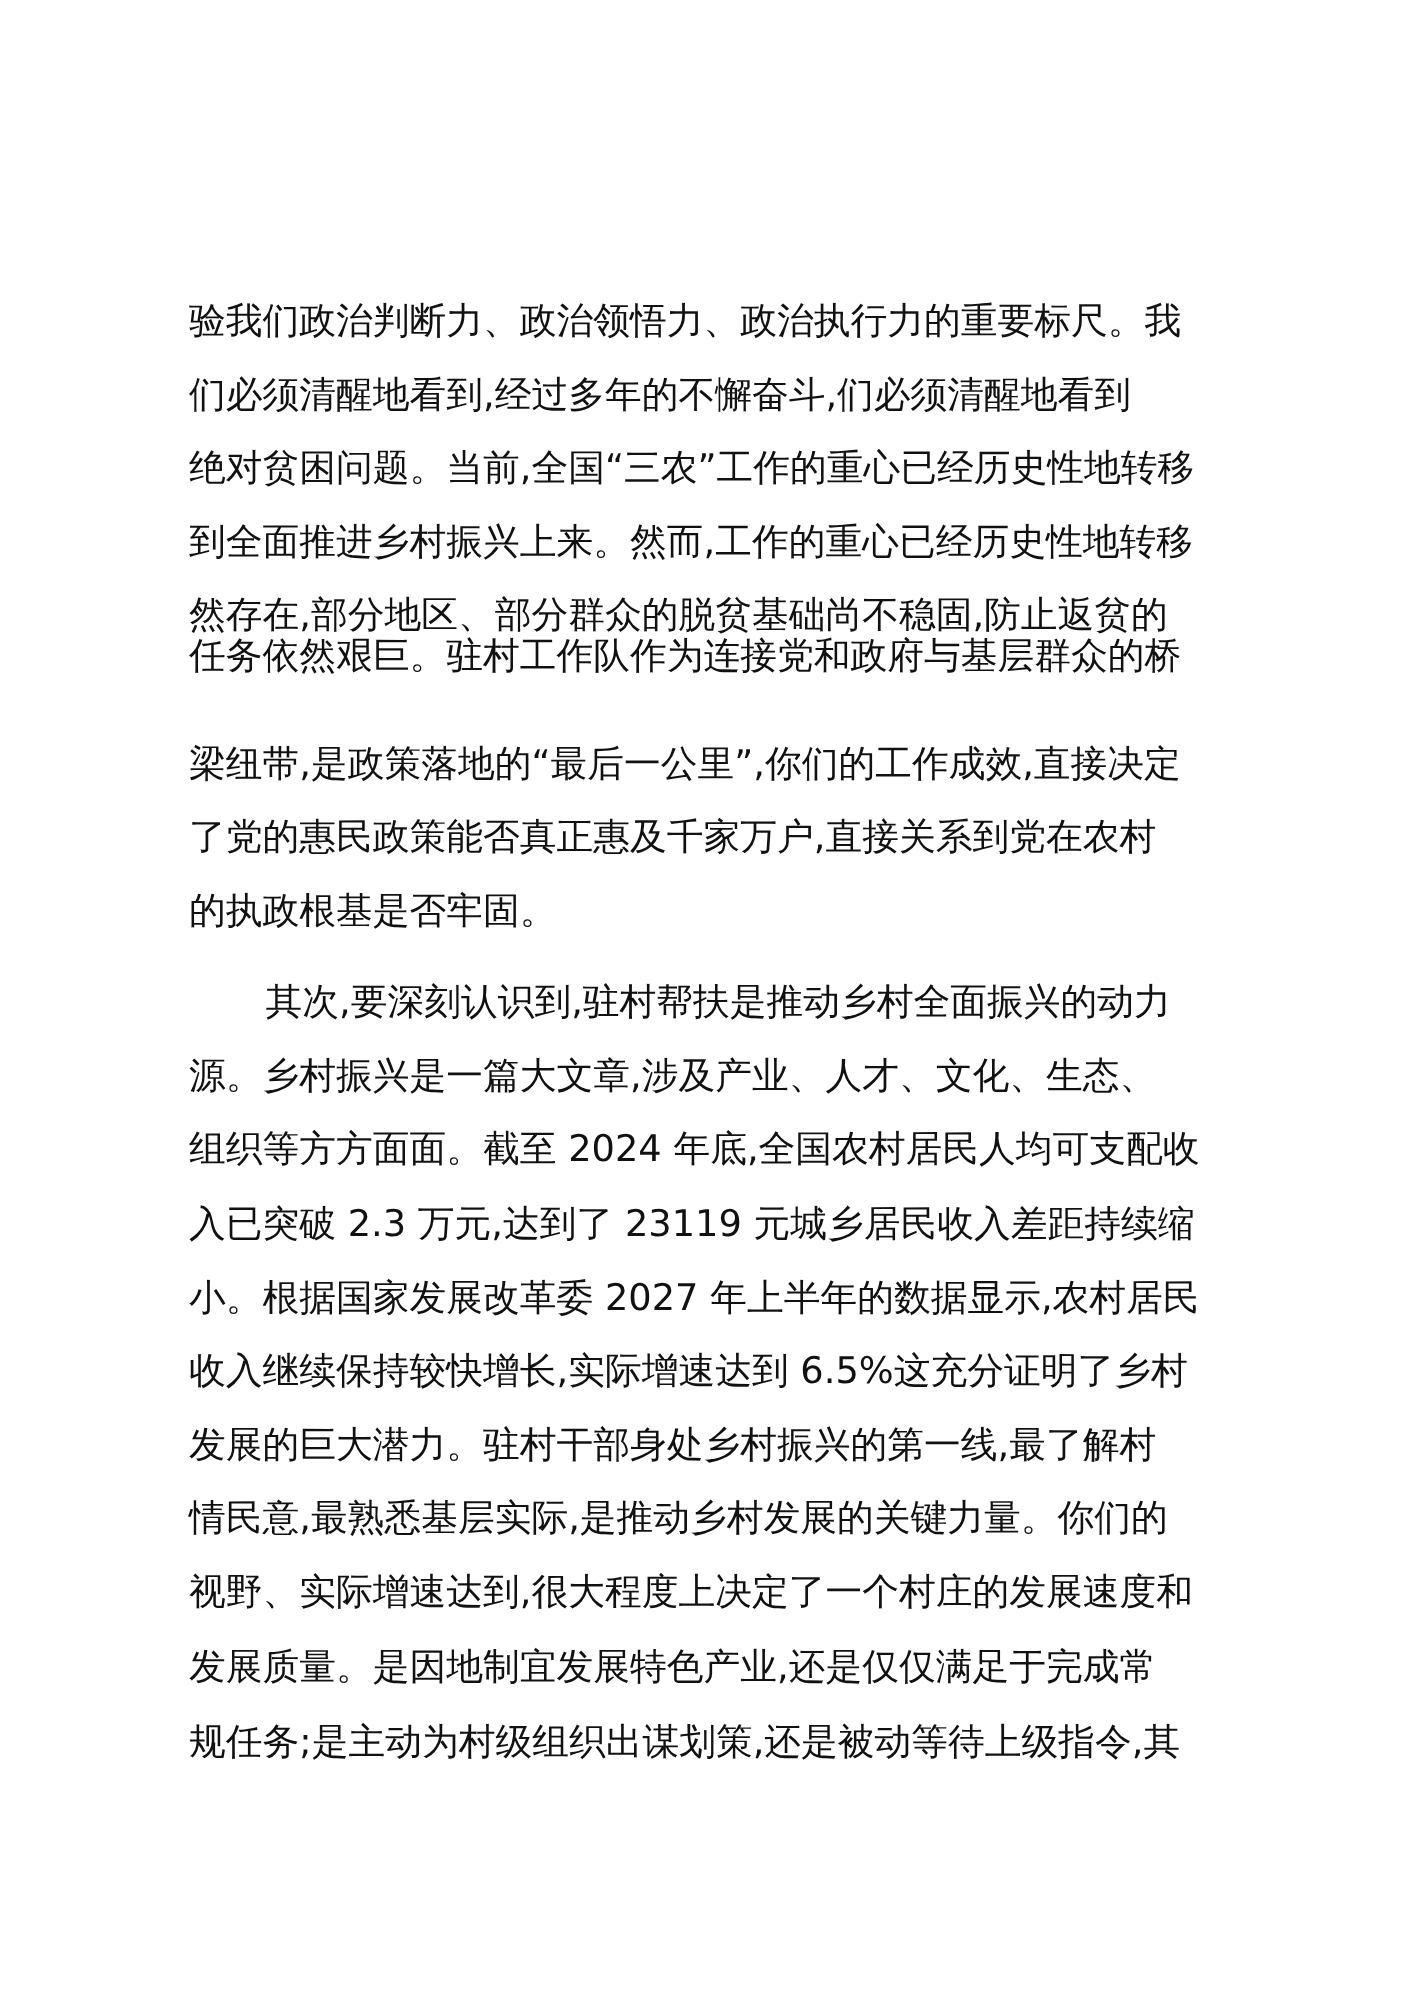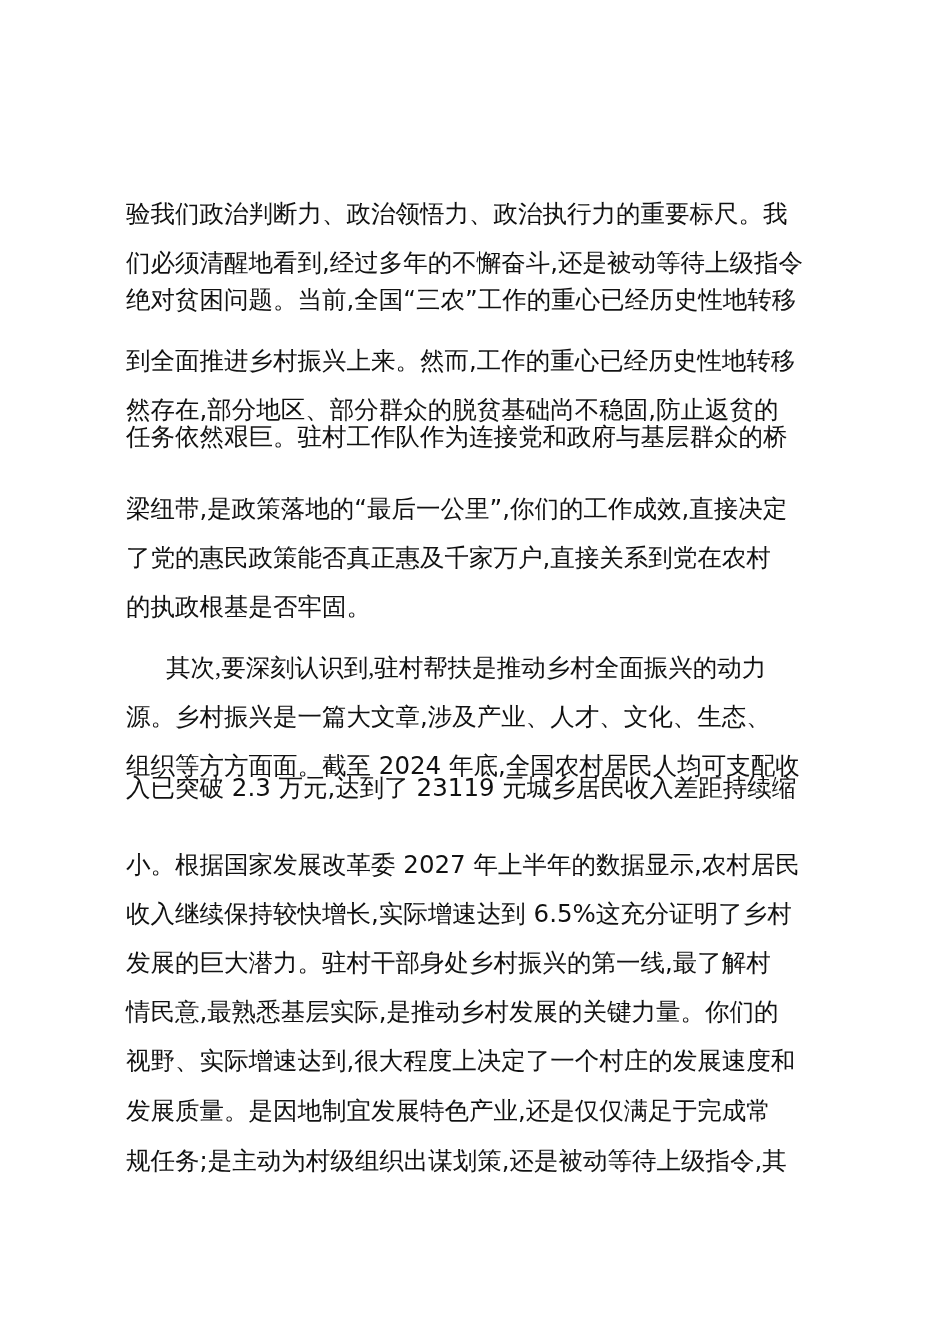--- a/index.html
+++ b/index.html
@@ -28,46 +28,45 @@
       position: absolute;
       left: 126px;
       width: 720px;
       height: 40px;
       font-size: 24.5px;
       line-height: 40px;
       white-space: nowrap;
       letter-spacing: 0px;
     }
     .line.indent {
-      left: 166px;
-      font-family: Liberation Serif, serif;
+      left: 177px;
     }
   </style>
 </head>
 <body>
 
 <div class="page">
 
   <div>
     <div class="line" style="top:194px">验我们政治判断力、政治领悟力、政治执行力的重要标尺。我</div>
-    <div class="line" style="top:243px">们必须清醒地看到,经过多年的不懈奋斗,还是被动等待上级指令</div>
-    <div class="line" style="top:280px">绝对贫困问题。当前,全国“三农”工作的重心已经历史性地转移</div>
+    <div class="line" style="top:243px">们必须清醒地看到,经过多年的不懈奋斗,们必须清醒地看到</div>
+    <div class="line" style="top:292px">绝对贫困问题。当前,全国“三农”工作的重心已经历史性地转移</div>
     <div class="line" style="top:341px">到全面推进乡村振兴上来。然而,工作的重心已经历史性地转移</div>
     <div class="line" style="top:390px">然存在,部分地区、部分群众的脱贫基础尚不稳固,防止返贫的</div>
     <div class="line" style="top:417px">任务依然艰巨。驻村工作队作为连接党和政府与基层群众的桥</div>
     <div class="line" style="top:489px">梁纽带,是政策落地的“最后一公里”,你们的工作成效,直接决定</div>
     <div class="line" style="top:538px">了党的惠民政策能否真正惠及千家万户,直接关系到党在农村</div>
     <div class="line" style="top:587px">的执政根基是否牢固。</div>
   </div>
 
   <div>
     <div class="line indent" style="top:648px">其次,要深刻认识到,驻村帮扶是推动乡村全面振兴的动力</div>
     <div class="line" style="top:697px">源。乡村振兴是一篇大文章,涉及产业、人才、文化、生态、</div>
     <div class="line" style="top:746px">组织等方方面面。截至 2024 年底,全国农村居民人均可支配收</div>
-    <div class="line" style="top:768px">入已突破 2.3 万元,达到了 23119 元城乡居民收入差距持续缩</div>
+    <div class="line" style="top:796px">入已突破 2.3 万元,达到了 23119 元城乡居民收入差距持续缩</div>
     <div class="line" style="top:845px">小。根据国家发展改革委 2027 年上半年的数据显示,农村居民</div>
     <div class="line" style="top:894px">收入继续保持较快增长,实际增速达到 6.5%这充分证明了乡村</div>
     <div class="line" style="top:943px">发展的巨大潜力。驻村干部身处乡村振兴的第一线,最了解村</div>
     <div class="line" style="top:992px">情民意,最熟悉基层实际,是推动乡村发展的关键力量。你们的</div>
     <div class="line" style="top:1041px">视野、实际增速达到,很大程度上决定了一个村庄的发展速度和</div>
     <div class="line" style="top:1091px">发展质量。是因地制宜发展特色产业,还是仅仅满足于完成常</div>
     <div class="line" style="top:1141px">规任务;是主动为村级组织出谋划策,还是被动等待上级指令,其</div>
   </div>
 
 </div>

